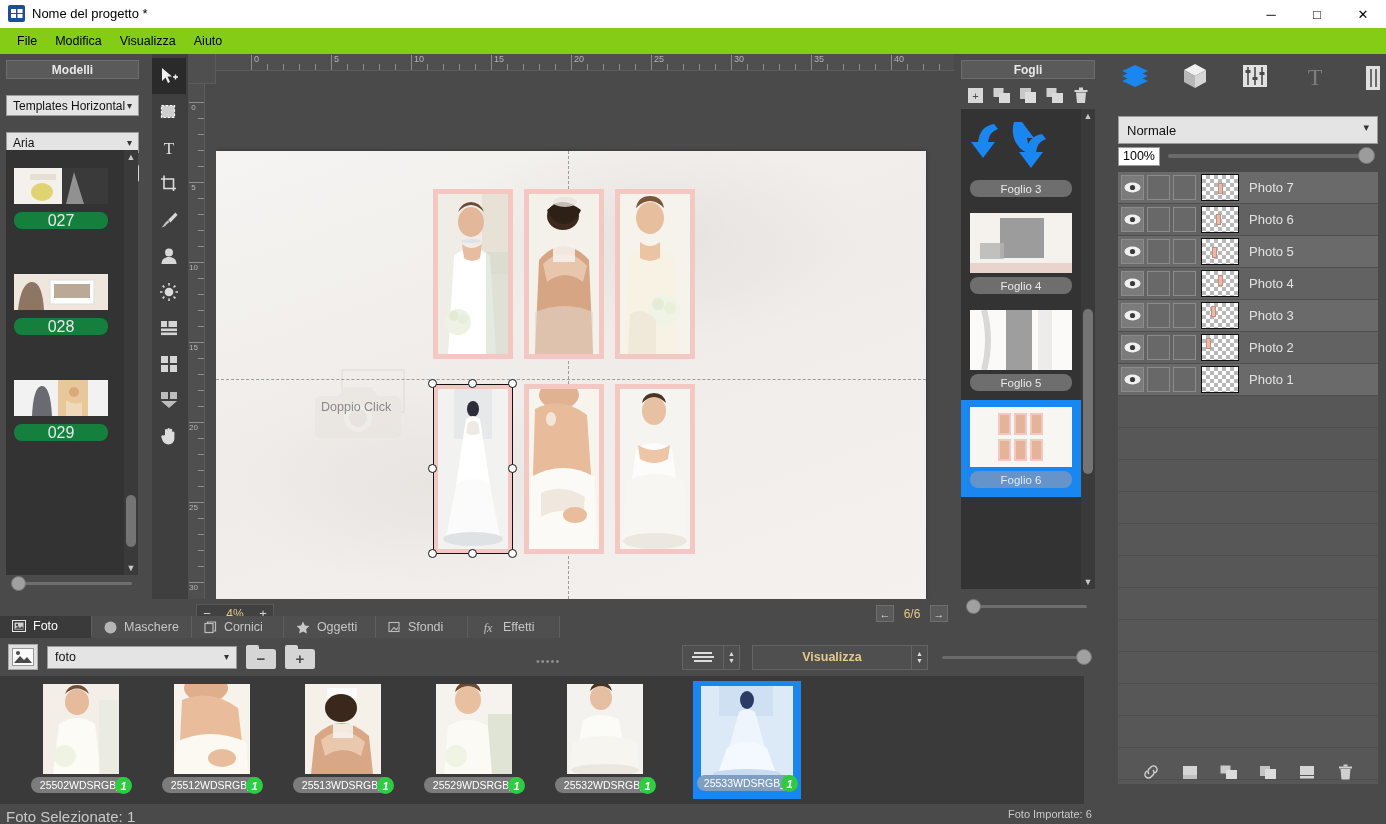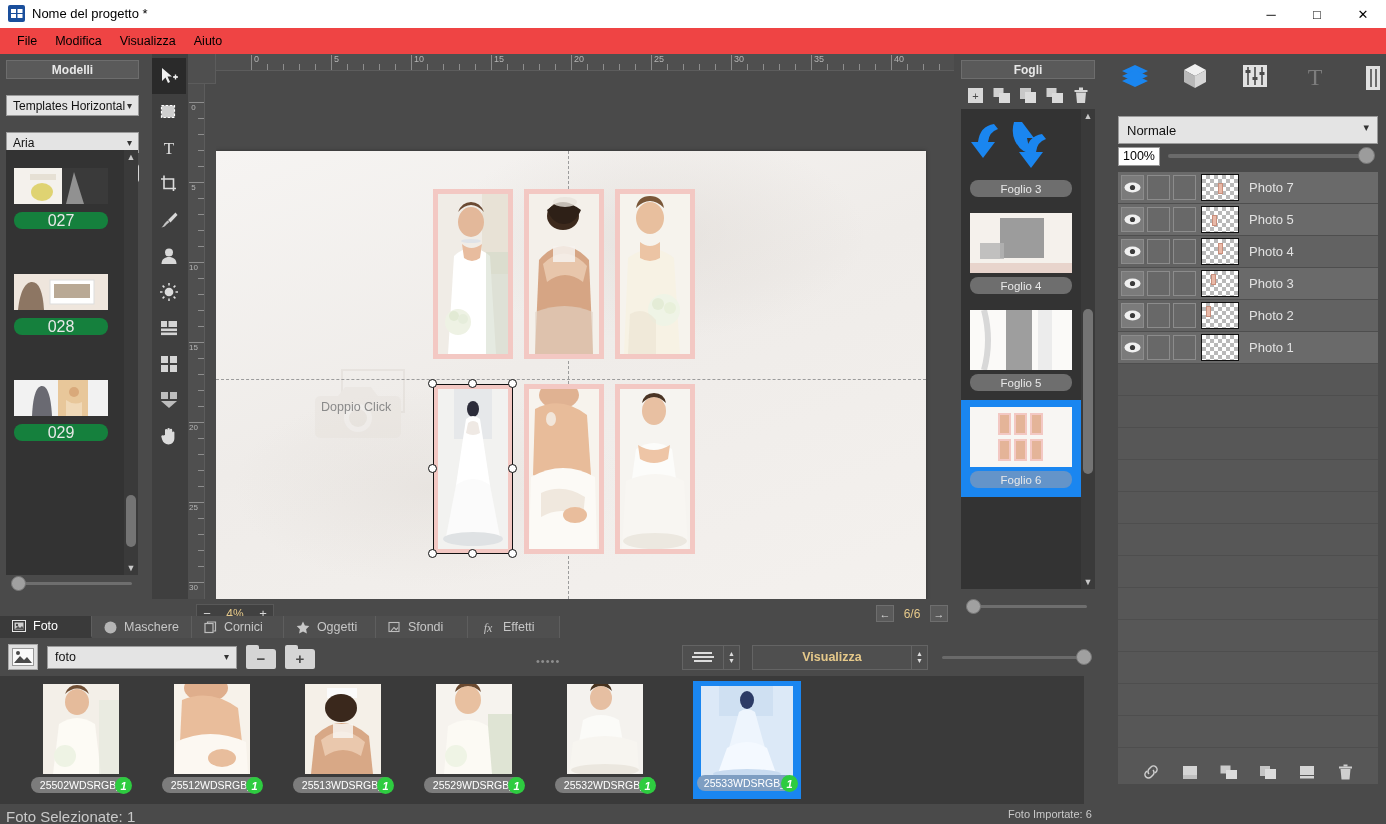--- a/index.html
+++ b/index.html
@@ -19,21 +19,21 @@
     position:absolute; left:8px; top:5px; width:17px; height:17px;
     background:#1a4f9c; border-radius:2px;
     display:flex; align-items:center; justify-content:center;
     color:#fff; font-size:9px; letter-spacing:-1px; font-weight:bold;
   }
   .title-text { position:absolute; left:32px; top:6px; font-size:13px; color:#000; }
   .win-btns { position:absolute; right:0; top:0; height:28px; display:flex; }
   .win-btn { width:46px; height:28px; display:flex; align-items:center; justify-content:center; color:#000; font-size:13px; }
 
   
-  .menubar { position:absolute; left:0; top:28px; width:1386px; height:26px; background:#ef4444; display:flex; align-items:center; padding-left:8px; }
+  .menubar { position:absolute; left:0; top:28px; width:1386px; height:26px; background:#84cc16; display:flex; align-items:center; padding-left:8px; }
   .menu-item { font-size:12.5px; color:#000; padding:3px 9px; }
 
   
   .workspace { position:absolute; left:0; top:54px; width:1386px; height:751px; }
 
   
   .modelli { position:absolute; left:0; top:0; width:145px; height:545px; background:#4a4a4a; padding:6px; }
   .panel-title {
     height:19px; background:#5a5a5a; border:1px solid #6d6d6d;
     display:flex; align-items:center; justify-content:center;
@@ -1007,20 +1007,34 @@
                 <circle cx="8.5" cy="5.5" r="2.6" fill="#3a3a3a"></circle>
               </svg>
           </div>
           <div class="lr-cell empty"></div>
           <div class="lr-cell empty"></div>
           <div class="lr-thumb">
               <div class="mini" style="left:16px; top:8px"></div>
             </div>
           <div class="lr-name">Photo 7</div>
         </div>
+        <div class="layer-row alt">
+          <div class="lr-cell">
+            <svg width="17" height="11" viewBox="0 0 17 11">
+                <ellipse cx="8.5" cy="5.5" rx="8" ry="5" fill="#f0f0f0"></ellipse>
+                <circle cx="8.5" cy="5.5" r="2.6" fill="#3a3a3a"></circle>
+              </svg>
+          </div>
+          <div class="lr-cell empty"></div>
+          <div class="lr-cell empty"></div>
+          <div class="lr-thumb">
+              <div class="mini" style="left:14px; top:7px"></div>
+            </div>
+          <div class="lr-name">Photo 6</div>
+        </div>
         <div class="layer-row">
           <div class="lr-cell">
             <svg width="17" height="11" viewBox="0 0 17 11">
                 <ellipse cx="8.5" cy="5.5" rx="8" ry="5" fill="#f0f0f0"></ellipse>
                 <circle cx="8.5" cy="5.5" r="2.6" fill="#3a3a3a"></circle>
               </svg>
           </div>
           <div class="lr-cell empty"></div>
           <div class="lr-cell empty"></div>
           <div class="lr-thumb">

